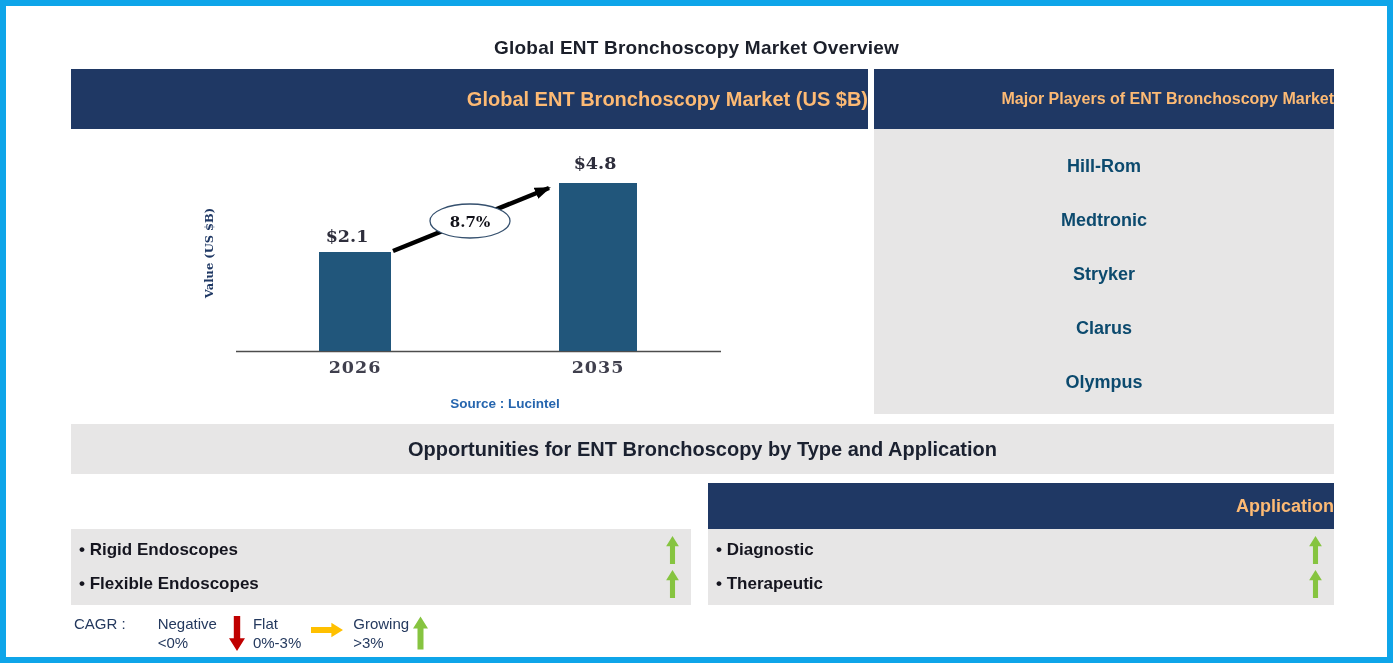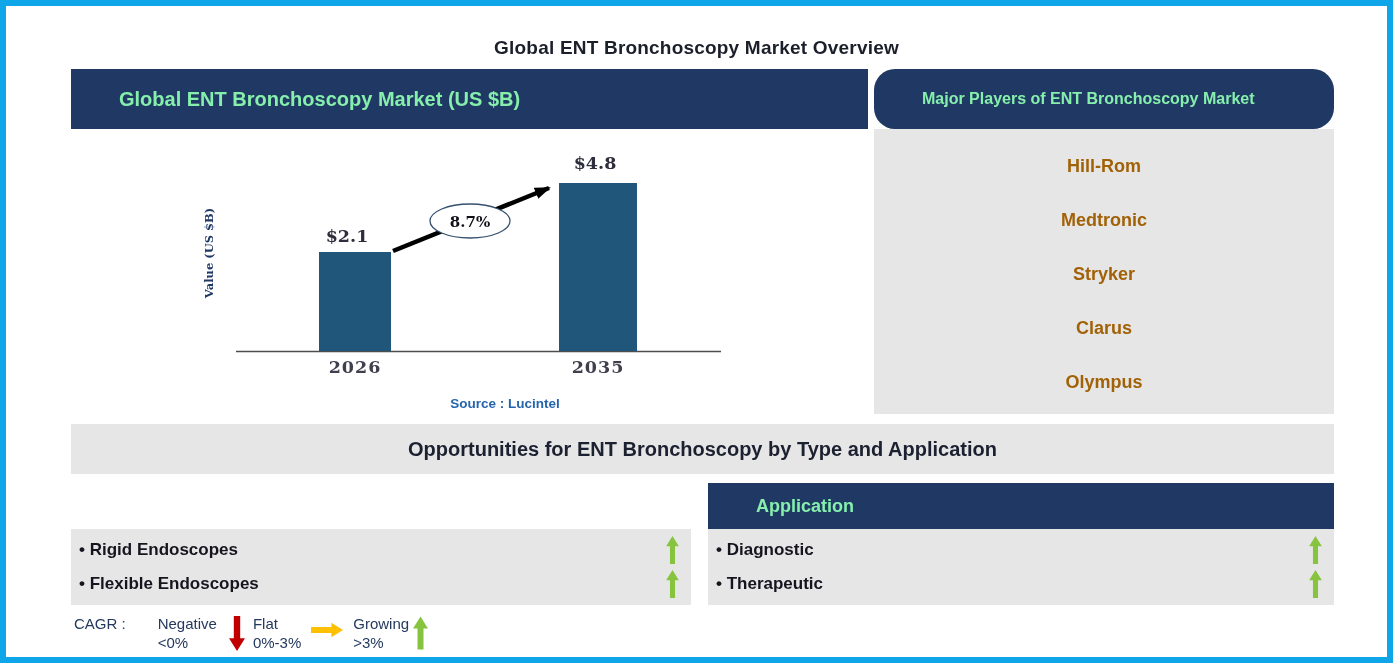--- a/index.html
+++ b/index.html
@@ -6,29 +6,29 @@
   body { background:#ffffff; font-family:"Liberation Sans", sans-serif; }
   .canvas {
     position:relative; width:1393px; height:663px;
     background:#ffffff; border:6px solid #0ea5e9; overflow:hidden;
   }
   .page-title {
     position:absolute; left:0; right:0; top:31px; height:26px;
     text-align:center; font-size:19px; font-weight:bold; color:#1b1f2a;
     letter-spacing:0.2px;
   }
-  .navy { background:#1f3864; color:#86efac; display:flex; align-items:center; justify-content:flex-start;padding-left:48px; }
+  .navy { background:#1f3864; color:#fdba74; display:flex; align-items:center; justify-content:flex-end;padding-left:48px; }
   .chart-header { position:absolute; left:65px; top:63px; width:797px; height:60px; font-size:20px; font-weight:bold; }
-  .players-header { position:absolute; left:868px; top:63px; width:460px; height:60px; font-size:16px; font-weight:bold;border-radius:21px; }
+  .players-header { position:absolute; left:868px; top:63px; width:460px; height:60px; font-size:16px; font-weight:bold; }
   .players-body {
     position:absolute; left:868px; top:123px; width:460px; height:285px;
     background:#e7e6e6; display:flex; flex-direction:column; justify-content:space-around;
     align-items:center; padding:10px 0 4px 0;
   }
-  .company { font-size:18px; font-weight:bold; color:#a16207; }
+  .company { font-size:18px; font-weight:bold; color:#0c4a6e; }
   .chart-area { position:absolute; left:65px; top:123px; width:797px; height:292px; background:#ffffff; }
   .opps-banner {
     position:absolute; left:65px; top:418px; width:1263px; height:50px;
     background:#e7e6e6; display:flex; align-items:center; justify-content:center;
     font-size:20px; font-weight:bold; color:#1b2130;
   }
   .col-header { position:absolute; height:46px; font-size:18px; font-weight:bold; top:477px; }
   .col-header.type { left:65px; width:620px; }
   .col-header.app  { left:702px; width:626px; }
   .col-body {

